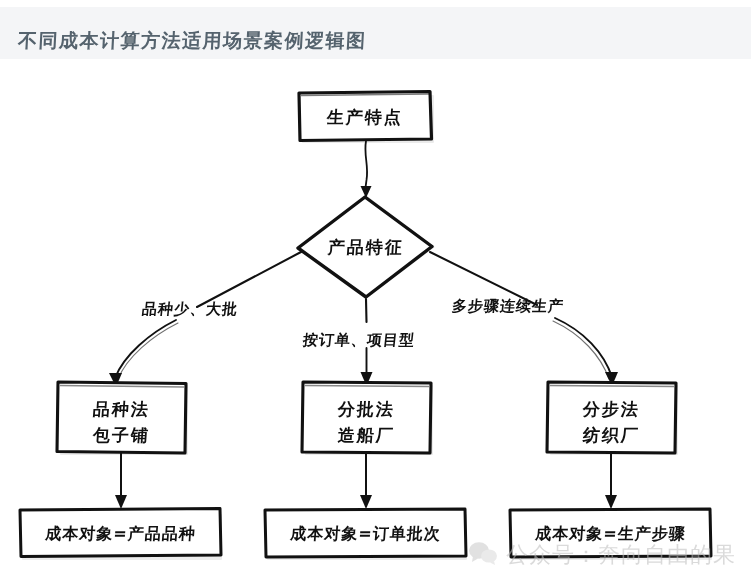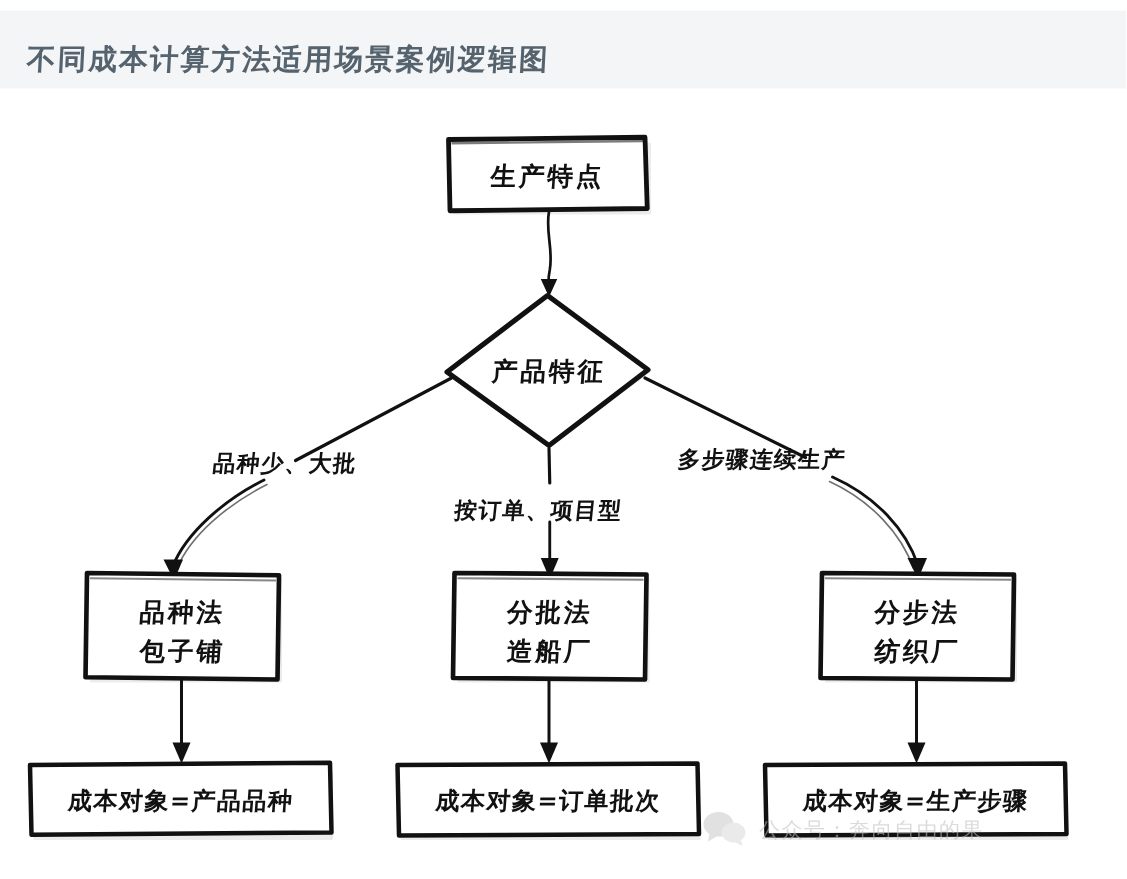--- a/index.html
+++ b/index.html
@@ -80,21 +80,21 @@
     position: absolute;
     left: 468px;
     top: 540px;
     display: flex;
     align-items: center;
     gap: 8px;
     opacity: 0.55;
     pointer-events: none;
   }
   #watermark .wm-text {
-    font-size: 14px;
+    font-size: 22px;
     color: #bdbdbd;
     letter-spacing: 1px;
     white-space: nowrap;
     font-family: "DejaVu Sans", "Liberation Sans", sans-serif;
   }
   #watermark .wm-icon { flex: 0 0 auto; }
 </style>
 </head>
 <body>
 

